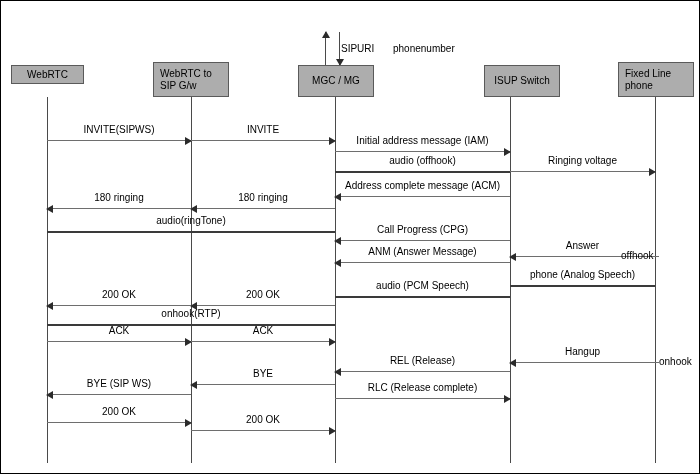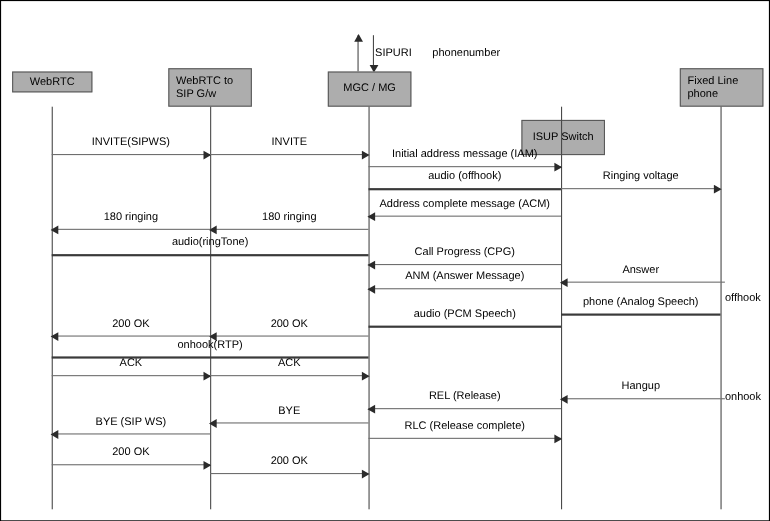--- a/index.html
+++ b/index.html
@@ -144,21 +144,21 @@
   <div id="actor-layer">
       <div class="actor-box centered" style="left: 10px; top: 64px; width: 73px; height: 19px;">
         <span>WebRTC</span>
       </div>
       <div class="actor-box" style="left: 152px; top: 61px; width: 76px; height: 35px;">
         <span>WebRTC to SIP G/w</span>
       </div>
       <div class="actor-box centered" style="left: 297px; top: 64px; width: 76px; height: 32px;">
         <span>MGC / MG</span>
       </div>
-      <div class="actor-box centered" style="left: 473px; top: 64px; width: 76px; height: 32px; margin-top: 44px;">
+      <div class="actor-box centered" style="left: 483px; top: 64px; width: 76px; height: 32px;">
         <span>ISUP Switch</span>
       </div>
       <div class="actor-box" style="left: 617px; top: 61px; width: 76px; height: 35px;">
         <span>Fixed Line phone</span>
       </div>
     </div>
   <div id="lifeline-layer">
       <div class="lifeline" style="left: 46px; top: 96px; height: 366px;"></div>
       <div class="lifeline" style="left: 190px; top: 96px; height: 366px;"></div>
       <div class="lifeline" style="left: 334px; top: 96px; height: 366px;"></div>
@@ -286,21 +286,21 @@
         <div class="head"></div>
         <div class="label">200 OK</div>
       </div>
       <div class="msg right" style="left: 190px; width: 144px; top: 429px;">
         <div class="shaft"></div>
         <div class="head"></div>
         <div class="label">200 OK</div>
       </div>
     </div>
   <div id="note-layer">
-      <div class="plain-text" style="left: 658px; top: 249px; margin-top: 16px;">offhook</div>
+      <div class="plain-text" style="left: 620px; top: 249px;">offhook</div>
       <div class="msg" style="left: 654px; width: 4px; top: 255px;">
         <div class="shaft"></div>
       </div>
       <div class="plain-text" style="left: 658px; top: 355px;">onhook</div>
       <div class="msg" style="left: 654px; width: 4px; top: 361px;">
         <div class="shaft"></div>
       </div>
     </div>
 
 </div>

